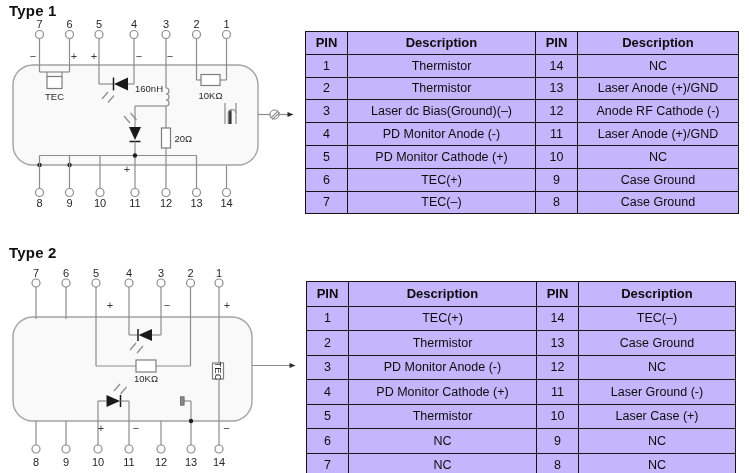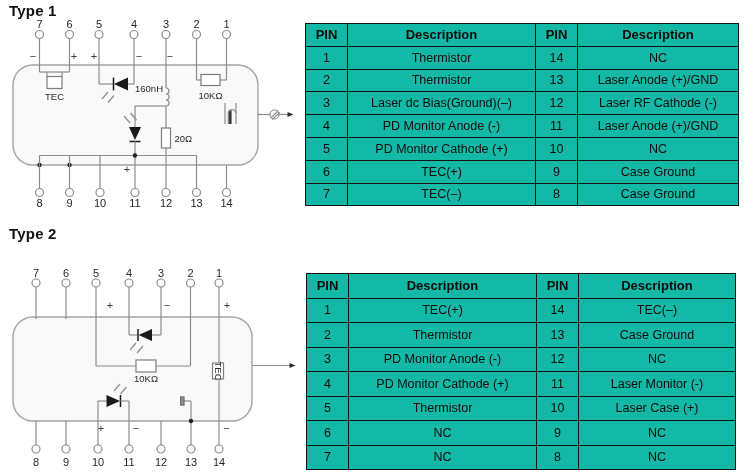--- a/index.html
+++ b/index.html
@@ -5,26 +5,26 @@
   html,body{margin:0;padding:0;}
   body{
     width:750px;height:473px;position:relative;background:#ffffff;overflow:hidden;
     font-family:"Liberation Sans",sans-serif;
   }
   .section-title{
     position:absolute;left:9px;font-size:15px;font-weight:700;color:#111;
     letter-spacing:.2px;
   }
   #type1-title{top:2px;}
-  #type2-title{top:225px;}
+  #type2-title{top:244px;}
   .diagram-svg{position:absolute;left:0;}
   #type1-svg{top:0;}
   #type2-svg{top:235px;}
   .pin-table{
-    position:absolute;border-collapse:collapse;table-layout:fixed;background:#14b8a6;
+    position:absolute;border-collapse:collapse;table-layout:fixed;background:#c4b5fd;margin-top:8px;
   }
   .pin-table th,.pin-table td{
     border:1.6px solid #151515;text-align:center;vertical-align:middle;padding:0 2px;
     color:#0d0d0d;overflow:hidden;white-space:nowrap;
   }
   .pin-table th{font-size:13px;font-weight:700;}
   .pin-table td{font-size:12.5px;}
   #type1-table{left:305px;top:23px;width:433px;}
   #type1-table tr{height:22.8px;}
   #type2-table{left:306px;top:273px;width:429px;}
@@ -363,21 +363,21 @@
   <tr>
     <td>2</td>
     <td>Thermistor</td>
     <td>13</td>
     <td>Laser Anode (+)/GND</td>
   </tr>
   <tr>
     <td>3</td>
     <td>Laser dc Bias(Ground)(–)</td>
     <td>12</td>
-    <td>Laser RF Cathode (-)</td>
+    <td>Anode RF Cathode (-)</td>
   </tr>
   <tr>
     <td>4</td>
     <td>PD Monitor Anode (-)</td>
     <td>11</td>
     <td>Laser Anode (+)/GND</td>
   </tr>
   <tr>
     <td>5</td>
     <td>PD Monitor Cathode (+)</td>
@@ -428,21 +428,21 @@
   <tr>
     <td>3</td>
     <td>PD Monitor Anode (-)</td>
     <td>12</td>
     <td>NC</td>
   </tr>
   <tr>
     <td>4</td>
     <td>PD Monitor Cathode (+)</td>
     <td>11</td>
-    <td>Laser Monitor (-)</td>
+    <td>Laser Ground (-)</td>
   </tr>
   <tr>
     <td>5</td>
     <td>Thermistor</td>
     <td>10</td>
     <td>Laser Case (+)</td>
   </tr>
   <tr>
     <td>6</td>
     <td>NC</td>

